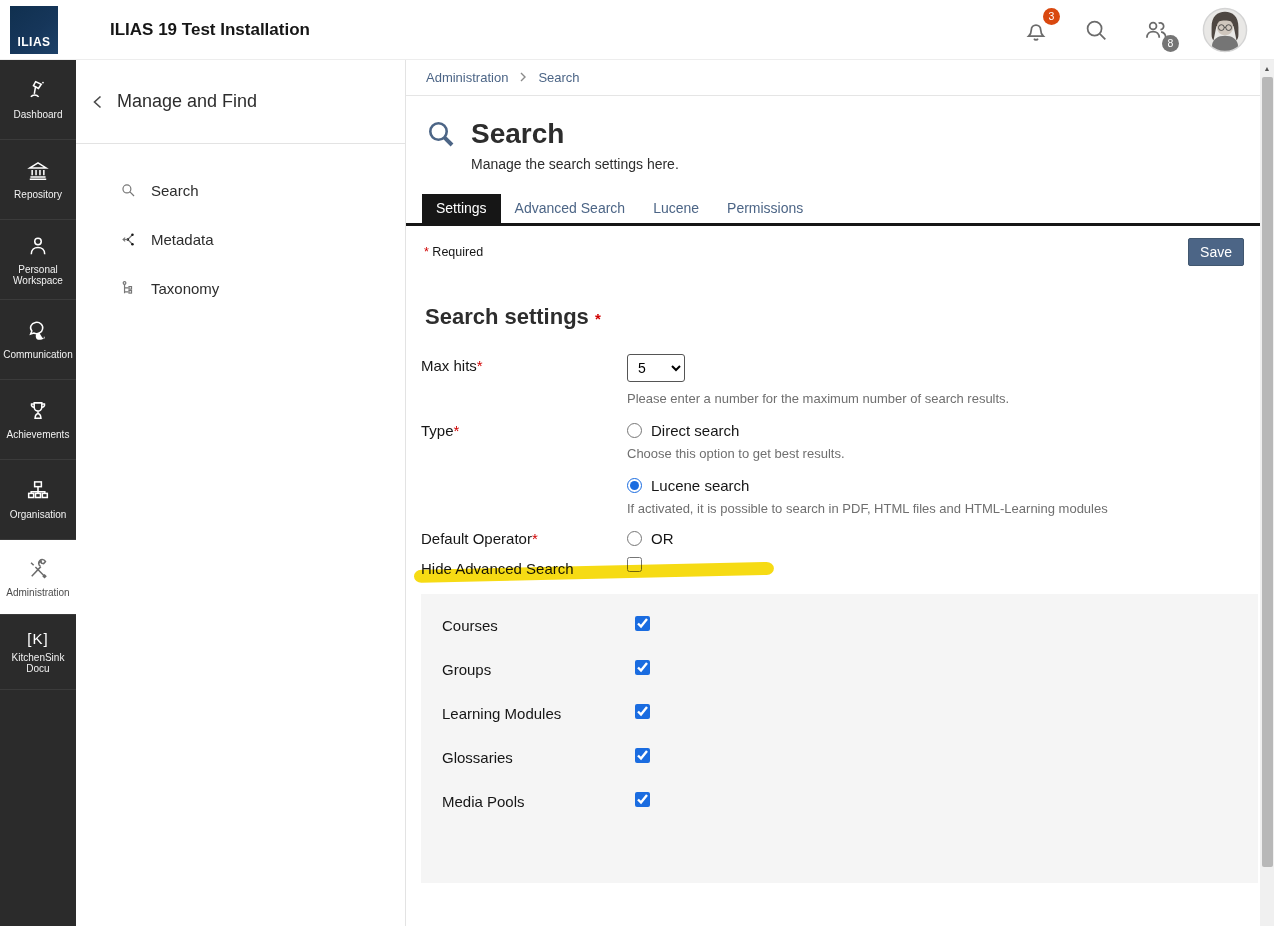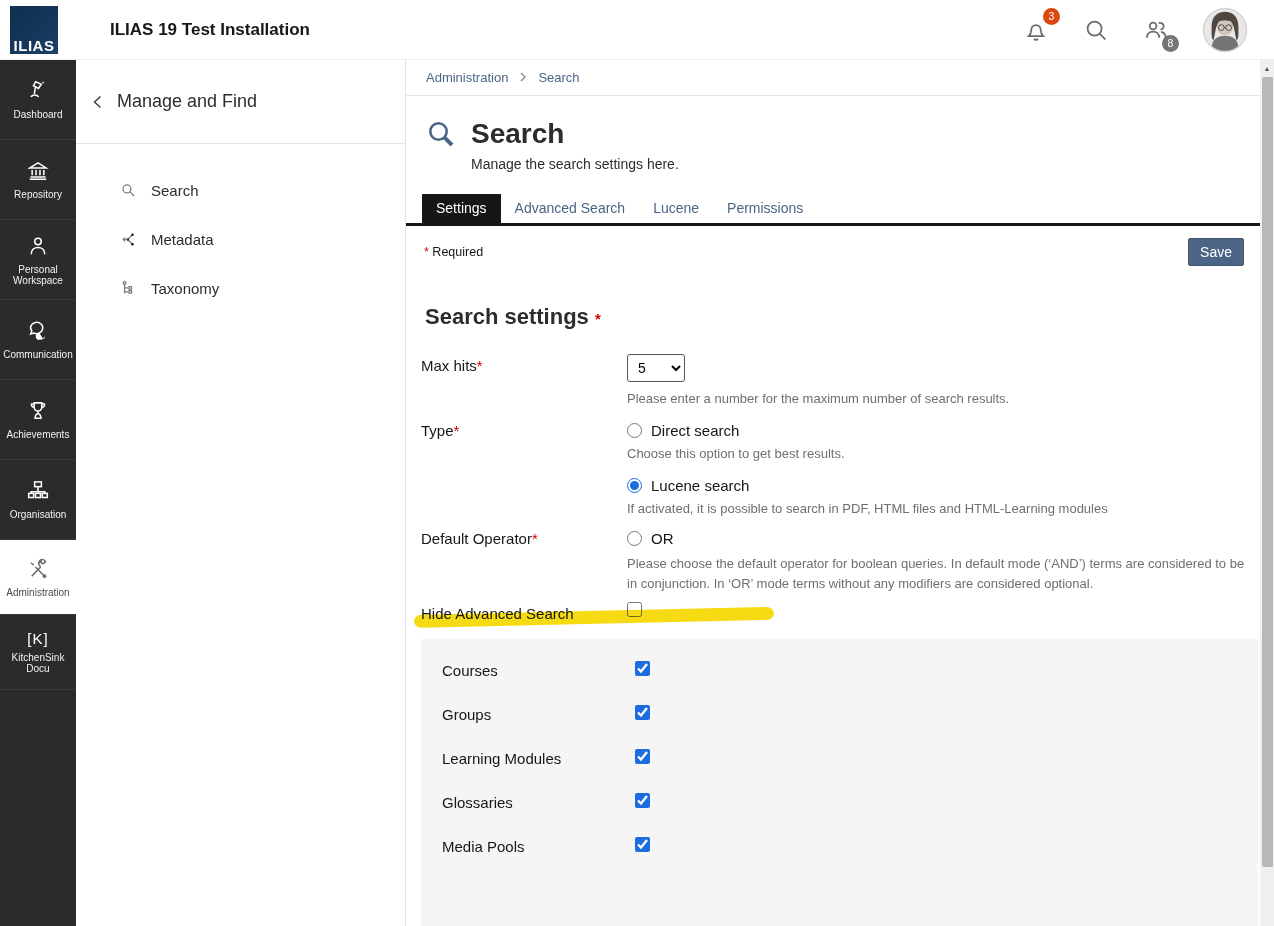--- a/index.html
+++ b/index.html
@@ -4,21 +4,21 @@
 <style>
   * { margin:0; padding:0; box-sizing:border-box; }
   html,body { width:1274px; height:926px; overflow:hidden; background:#fff;
     font-family:"Liberation Sans", sans-serif; color:#161616; }
 
   
   .topbar { position:absolute; left:0; top:0; width:1274px; height:60px; background:#fff;
     display:flex; align-items:center; border-bottom:1px solid #ededed; z-index:20; }
   .logo { width:48px; height:48px; margin-left:10px; background:linear-gradient(140deg,#10304f 0%,#16365a 55%,#1d4168 100%);
     display:flex; align-items:flex-end; justify-content:center; }
-  .logo span { color:#fff; font-weight:bold; font-size:15px; letter-spacing:.5px; }
+  .logo span { color:#fff; font-weight:bold; font-size:12px; letter-spacing:.5px; padding-bottom:5px; }
   .tb-title { margin-left:52px; font-size:17px; font-weight:bold; color:#161616; }
   .tb-right { margin-left:auto; display:flex; align-items:center; gap:32px; margin-right:26px; }
   .tb-ico { position:relative; width:28px; height:28px; color:#6b6b6b; cursor:pointer; }
   .tb-ico svg { width:28px; height:28px; stroke:currentColor; fill:none; stroke-width:1.5; }
   .badge { position:absolute; min-width:17px; height:17px; border-radius:9px; color:#fff;
     font-size:10.5px; display:flex; align-items:center; justify-content:center; padding:0 4px; }
   .badge-orange { background:#d9480f; top:-8px; right:-10px; }
   .badge-gray { background:#757575; bottom:-8px; right:-9px; }
   .avatar { width:46px; height:46px; }
 
@@ -318,21 +318,20 @@
       </div>
     </div>
 
     <div class="frow">
       <div class="flabel"><span>Default Operator</span><span class="star">*</span></div>
       <div>
         <label class="opt-line">
           <input type="radio" name="op-radio" style="">
           <span class="olabel">OR</span>
         </label>
-        <div class="byline" style="margin-top:5px;">Please choose the default operator for boolean queries. In default mode (‘AND’) terms are considered to be in conjunction. In ‘OR’ mode terms without any modifiers are considered optional.</div>
       </div>
     </div>
 
     <div class="gap-v"></div>
 
     <div class="frow row-hideadv">
       <div class="flabel">Hide Advanced Search</div>
       <div>
         <input type="checkbox" style="">
       </div>

